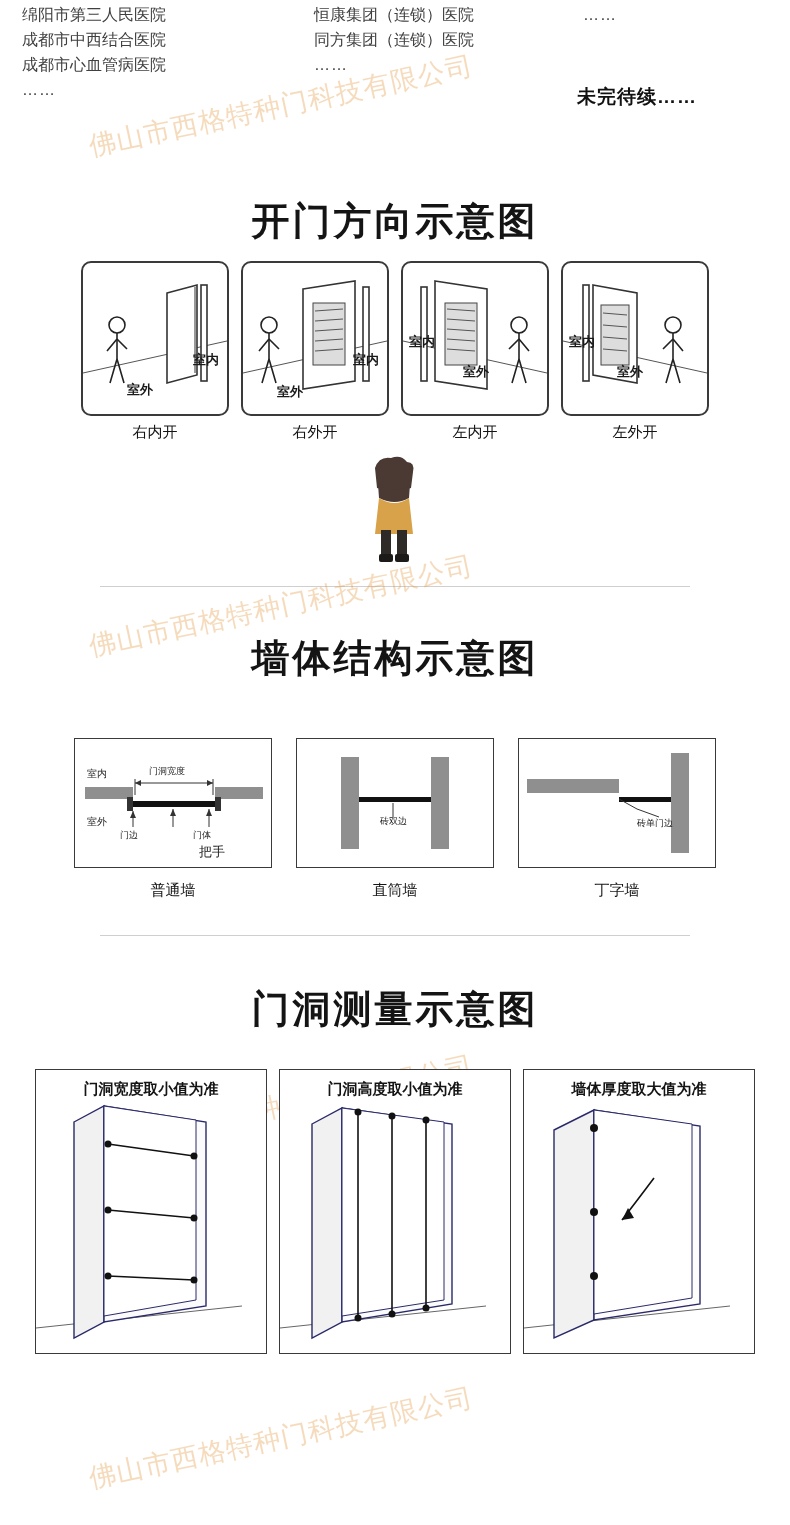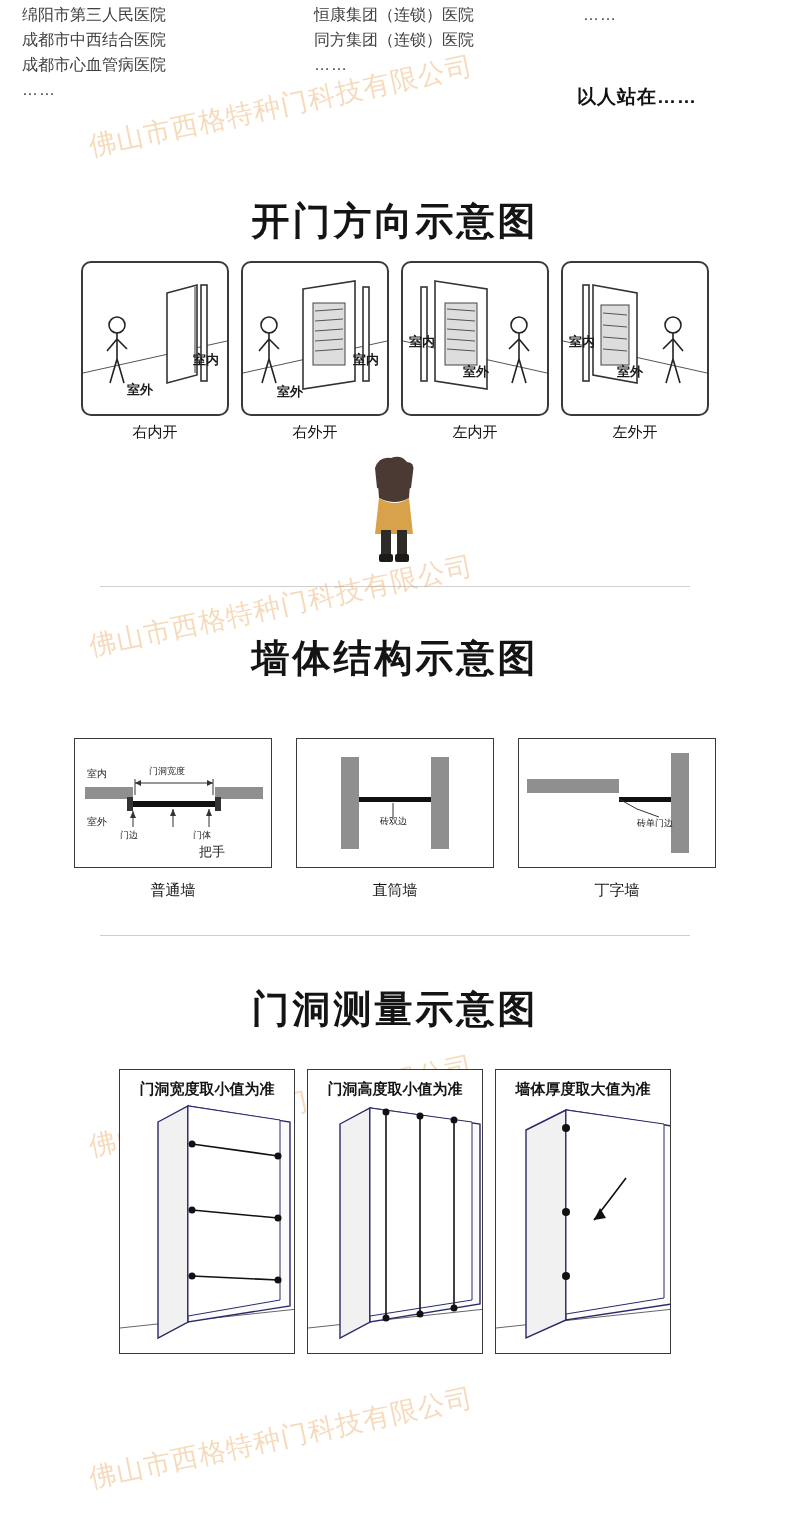--- a/index.html
+++ b/index.html
@@ -161,21 +161,21 @@
   
   .meas-row {
     display: flex;
     justify-content: center;
     gap: 12px;
     margin-top: 14px;
     position: relative;
     z-index: 8;
   }
   .meas-box {
-    width: 176px;
+    width: 232px;
     height: 285px;
     border: 1px solid #3a3a3a;
     background: #fff;
     position: relative;
     overflow: hidden;
   }
   .meas-label {
     position: absolute;
     top: 10px;
     left: 0; right: 0;
@@ -204,21 +204,21 @@
     <div class="ellip">……</div>
   </div>
   <div class="col col-b">
     <div>恒康集团（连锁）医院</div>
     <div>同方集团（连锁）医院</div>
     <div class="ellip">……</div>
   </div>
   <div class="col col-c">
     <div class="ellip">……</div>
   </div>
-  <div class="continued">以人站在……</div>
+  <div class="continued">未完待续……</div>
 </div>
 
 <div style="margin-top:74px;">
   <div class="sec-title">开门方向示意图</div>
 </div>
 
 <div class="door-row">
 
   <div class="door-card">
     <div class="door-box">

